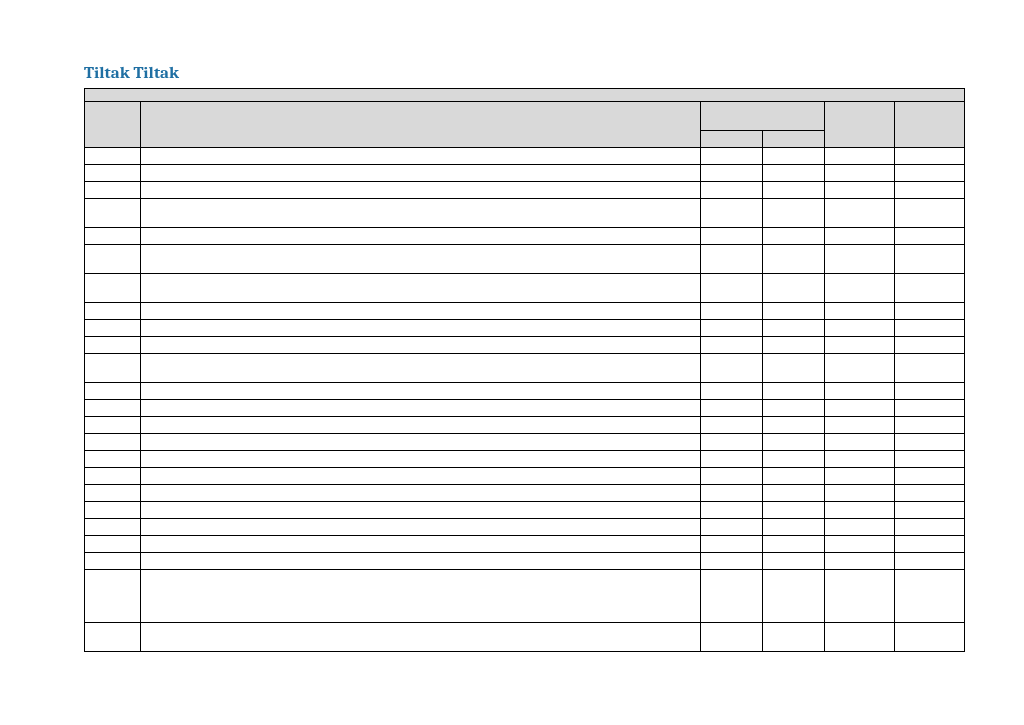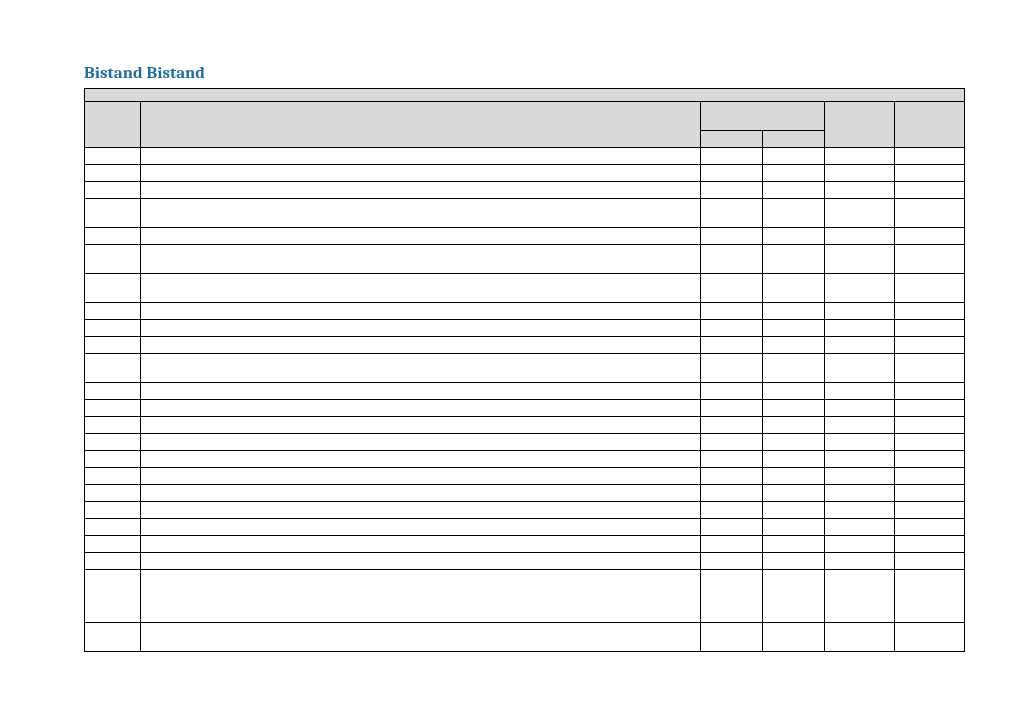--- a/index.html
+++ b/index.html
@@ -49,21 +49,21 @@
   .c-b { width: 560px; }
   .c-c { width: 62px; }
   .c-d { width: 62px; }
   .c-e { width: 70px; }
   .c-f { width: 70px; }
 </style>
 </head>
 <body>
 
 <div class="page">
-  <div class="title">Bistand Bistand</div>
+  <div class="title">Tiltak Tiltak</div>
 
   <div class="tablewrap">
     <table>
       <colgroup>
         <col class="c-a">
           <col class="c-b">
           <col class="c-c">
           <col class="c-d">
           <col class="c-e">
           <col class="c-f">

